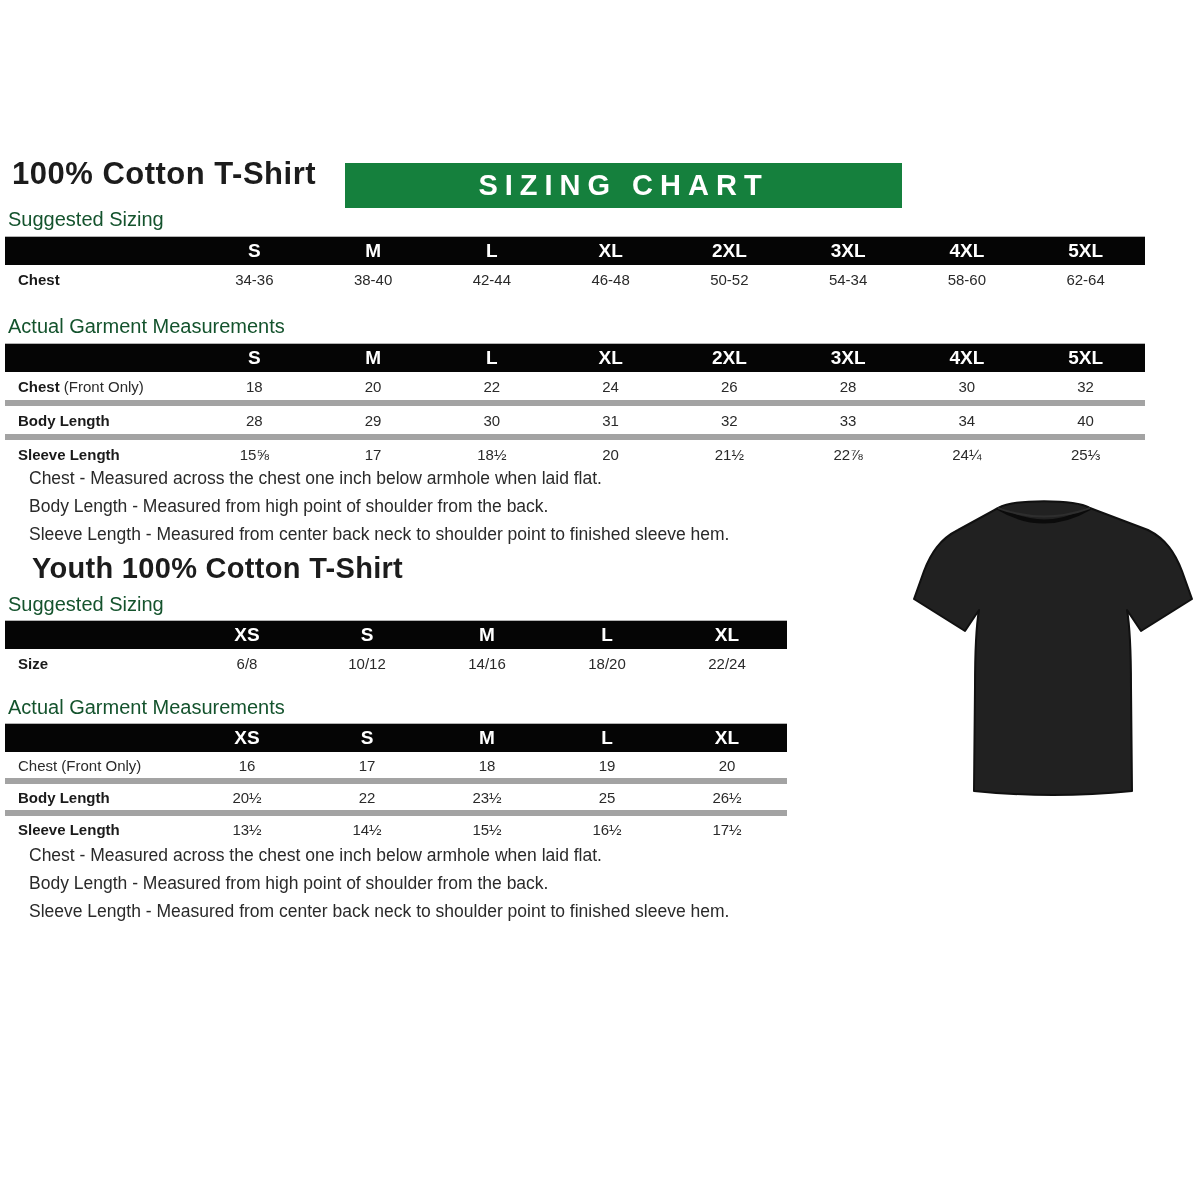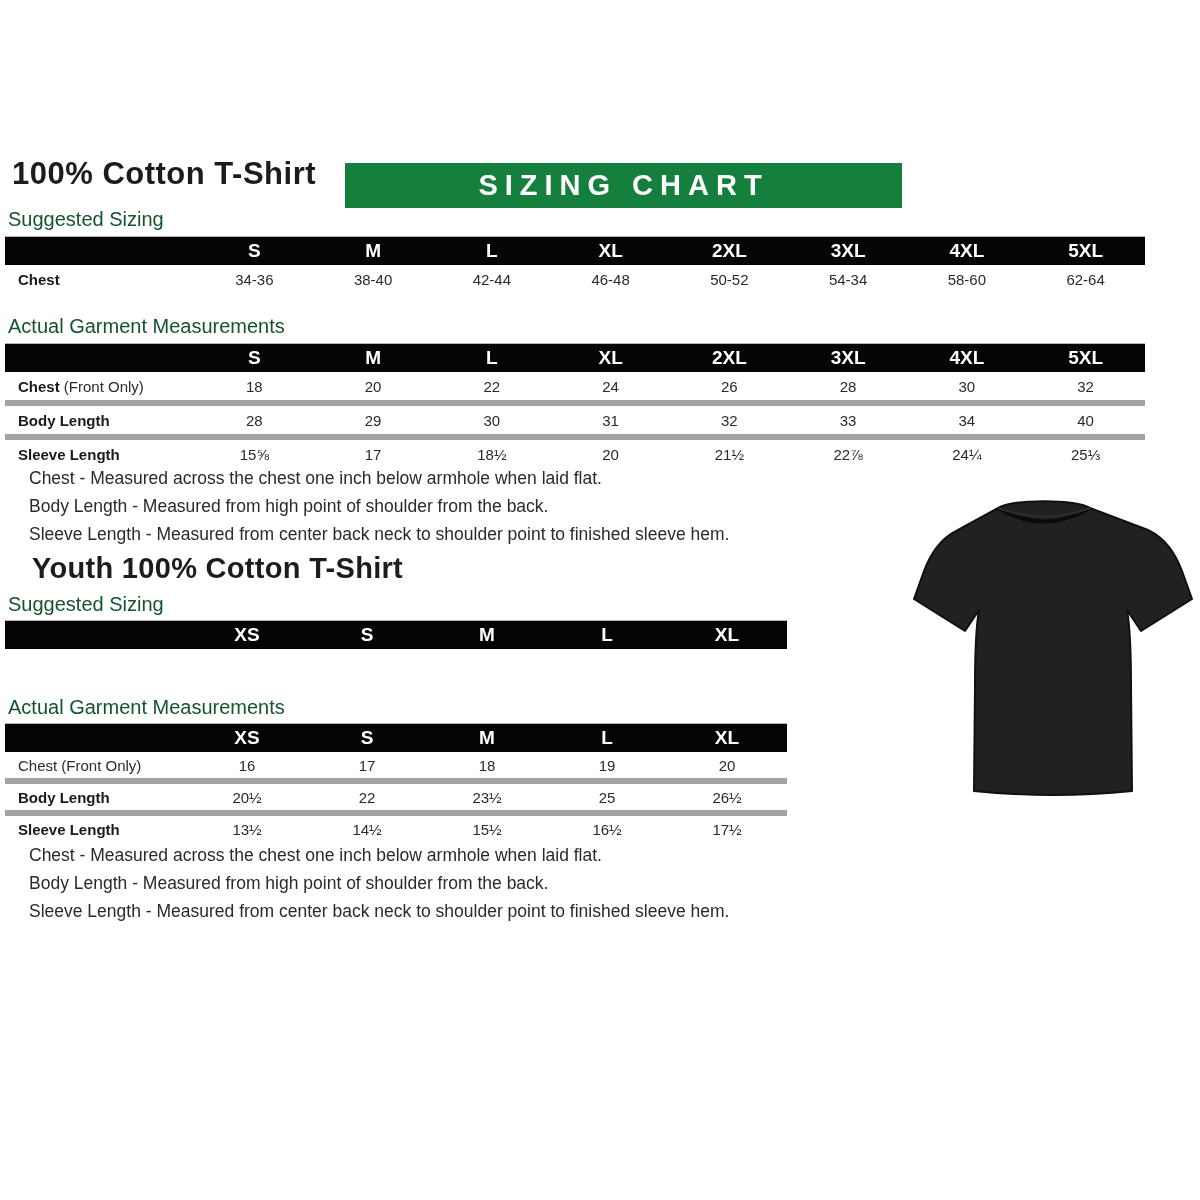--- a/index.html
+++ b/index.html
@@ -119,20 +119,28 @@
 
 <div class="abs sz-table" style="left:5px;top:620px;width:782px;--labelw:182px;--rowh:29px;">
     <div class="t-head">
       <div class="t-label"></div>
       <div class="t-cell">XS</div>
       <div class="t-cell">S</div>
       <div class="t-cell">M</div>
       <div class="t-cell">L</div>
       <div class="t-cell">XL</div>
     </div>
+    <div class="t-row">
+      <div class="t-label"><span class="b">Size</span></div>
+      <div class="t-cell">6/8</div>
+      <div class="t-cell">10/12</div>
+      <div class="t-cell">14/16</div>
+      <div class="t-cell">18/20</div>
+      <div class="t-cell">22/24</div>
+    </div>
   </div>
 
 <div class="abs sec-label" style="left:8px;top:696px;">Actual Garment Measurements</div>
 
 <div class="abs sz-table" style="left:5px;top:723px;width:782px;--labelw:182px;--rowh:26px;">
     <div class="t-head">
       <div class="t-label"></div>
       <div class="t-cell">XS</div>
       <div class="t-cell">S</div>
       <div class="t-cell">M</div>

